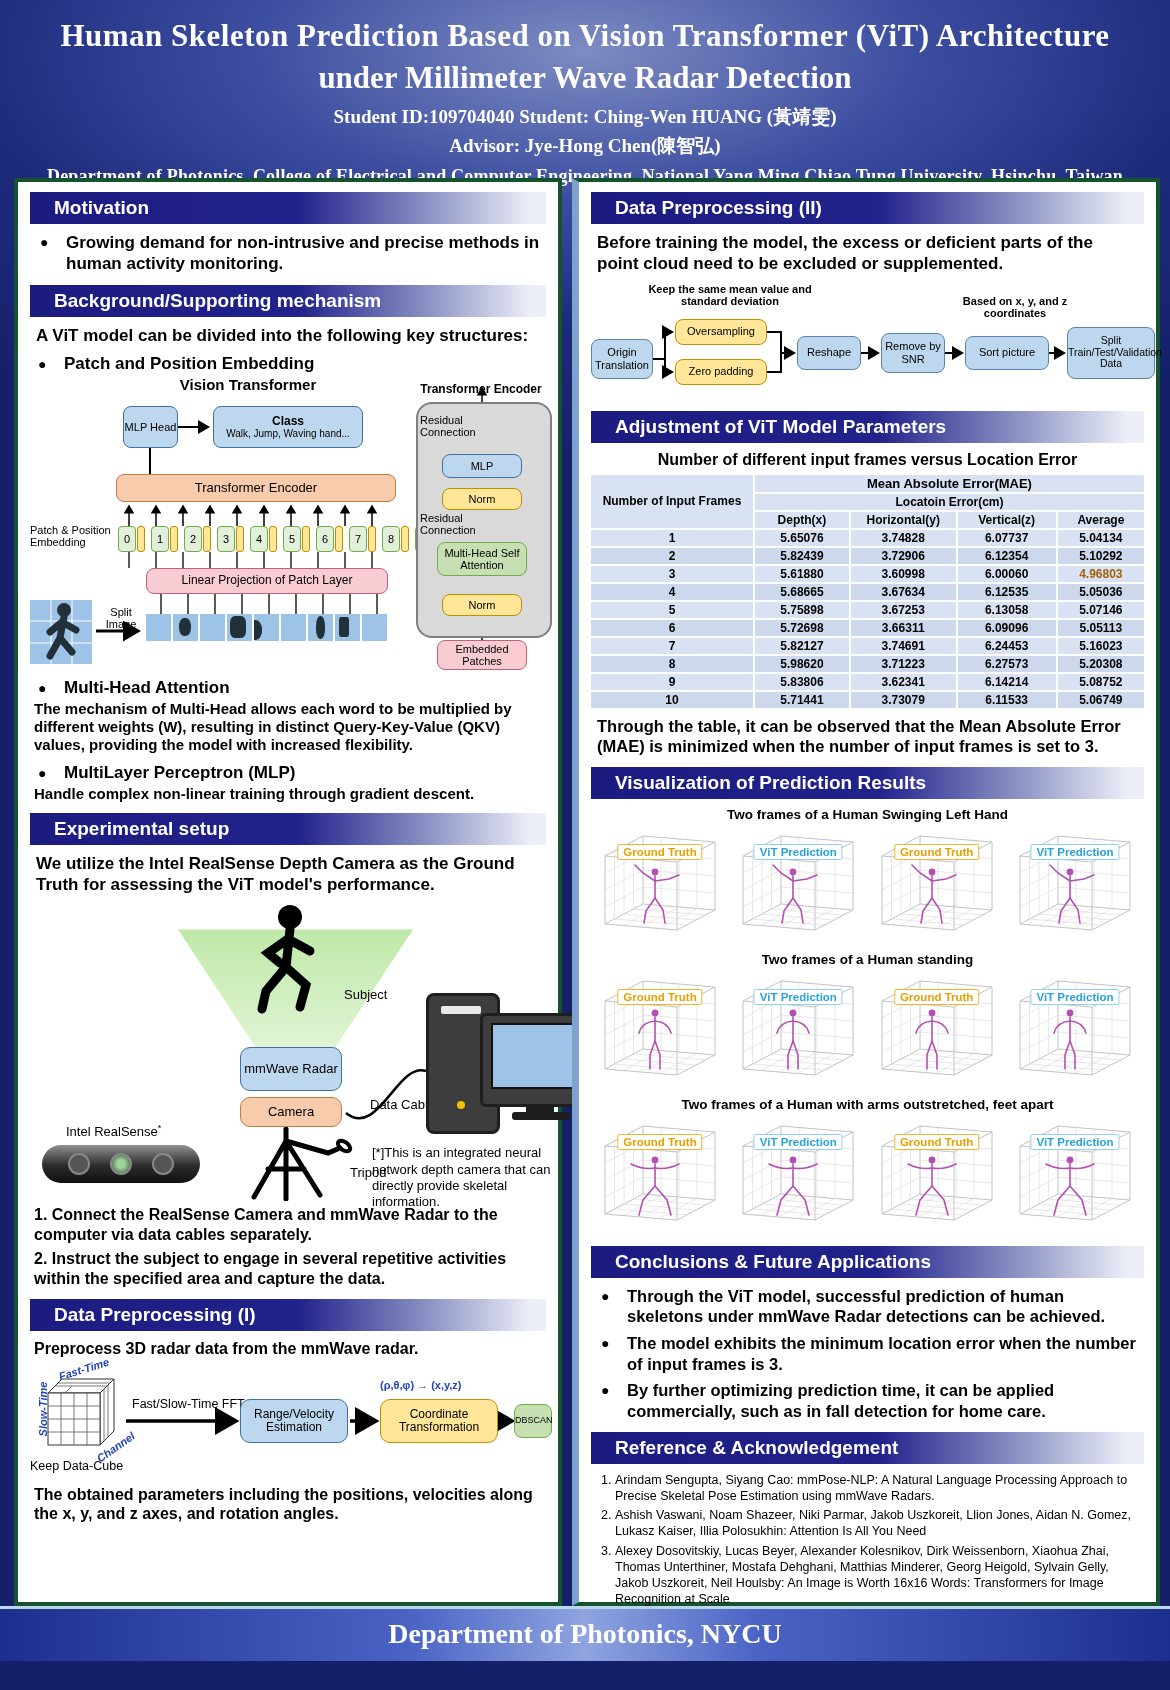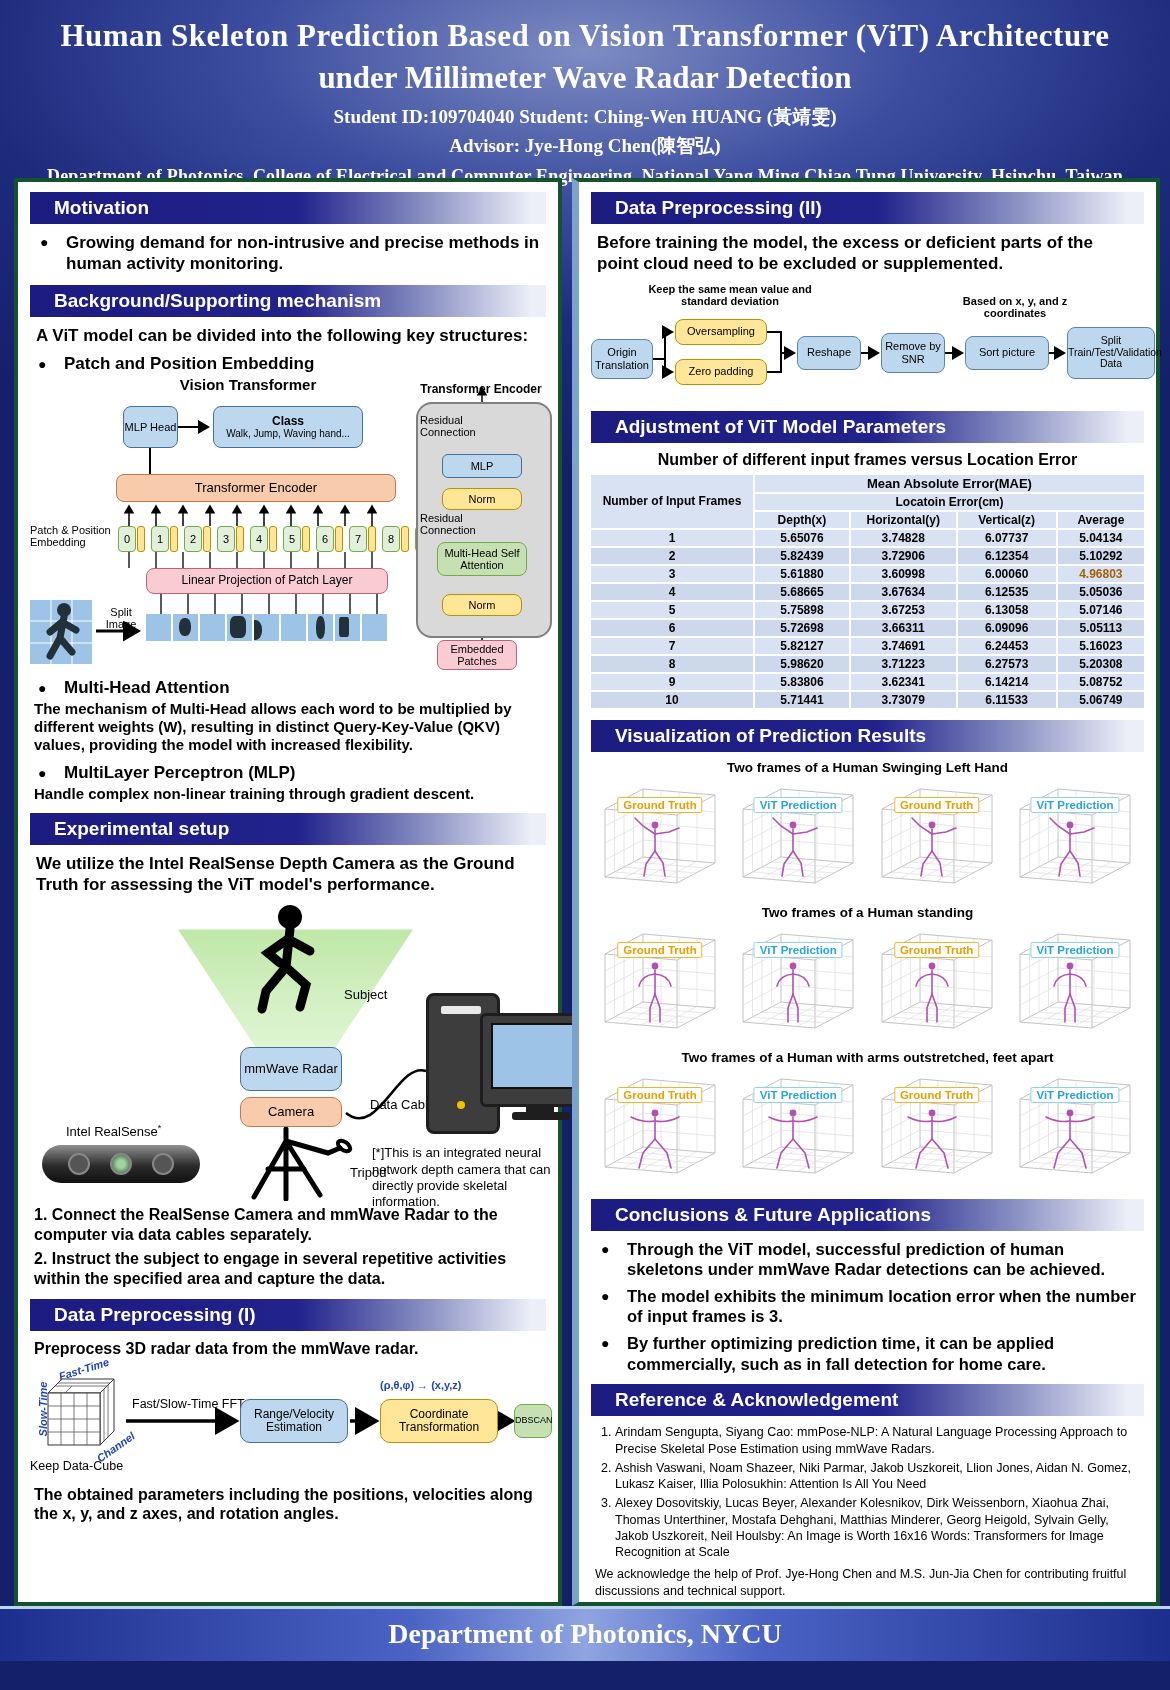--- a/index.html
+++ b/index.html
@@ -275,26 +275,26 @@
         <span class="patch"></span>
         <span class="patch"></span>
         <span class="patch"></span>
         <span class="patch"></span>
         <span class="patch"></span>
         <span class="patch"></span>
     </div>
 
     <div class="grayc" style="position:absolute;left:388px;top:26px;width:132px;height:232px;"></div>
     <div class="lbl2" style="left:392px;top:38px;width:54px;">Residual Connection</div>
-    <div class="vbox blue" style="left:414px;top:78px;width:80px;height:24px;z-index:2;border-radius:6px;">MLP</div>
+    <div class="vbox blue" style="left:414px;top:78px;width:80px;height:24px;z-index:2;">MLP</div>
     <div class="vbox yellow" style="left:414px;top:112px;width:80px;height:22px;z-index:2;">Norm</div>
     <div class="lbl2" style="left:392px;top:136px;width:54px;">Residual Connection</div>
     <div class="vbox green" style="left:409px;top:166px;width:90px;height:34px;z-index:2;">Multi-Head Self Attention</div>
     <div class="vbox yellow" style="left:414px;top:218px;width:80px;height:22px;z-index:2;">Norm</div>
-    <div class="vbox pinkb" style="left:409px;top:264px;width:80px;height:30px;z-index:2;border-radius:7px;">Embedded Patches</div>
+    <div class="vbox pinkb" style="left:409px;top:264px;width:90px;height:30px;z-index:2;">Embedded Patches</div>
   </div>
 
   <div class="bullet-line"><span class="dot">●</span><span>Multi-Head Attention</span></div>
   <p class="small-bold">The mechanism of Multi-Head allows each word to be multiplied by different weights (W), resulting in distinct Query-Key-Value (QKV) values, providing the model with increased flexibility.</p>
   <div class="bullet-line"><span class="dot">●</span><span>MultiLayer Perceptron (MLP)</span></div>
   <p class="small-bold">Handle complex non-linear training through gradient descent.</p>
 
   <div class="secbar"><span>Experimental setup</span></div>
   <p class="intro">We utilize the Intel RealSense Depth Camera as the Ground Truth for assessing the ViT model's performance.</p>
 
@@ -515,20 +515,21 @@
 
         <tr class="alt">
           <td>10</td>
           <td>5.71441</td>
           <td>3.73079</td>
           <td>6.11533</td>
           <td>5.06749</td>
         </tr>
       </tbody>
   </table>
+  <p class="intro" style="font-size:16.5px;">Through the table, it can be observed that the Mean Absolute Error (MAE) is minimized when the number of input frames is set to 3.</p>
 
   <div class="secbar"><span>Visualization of Prediction Results</span></div>
 
   <div>
 
       <div>
         <div class="viz-cap">Two frames of a Human Swinging Left Hand</div>
         <div class="plotrow" data-pose="swing">
           <div class="plot-cell">
             <svg width="138" height="122">

